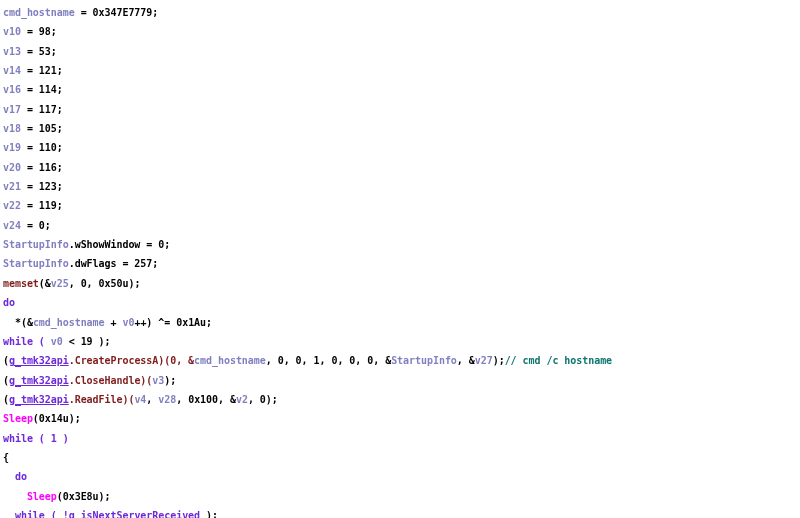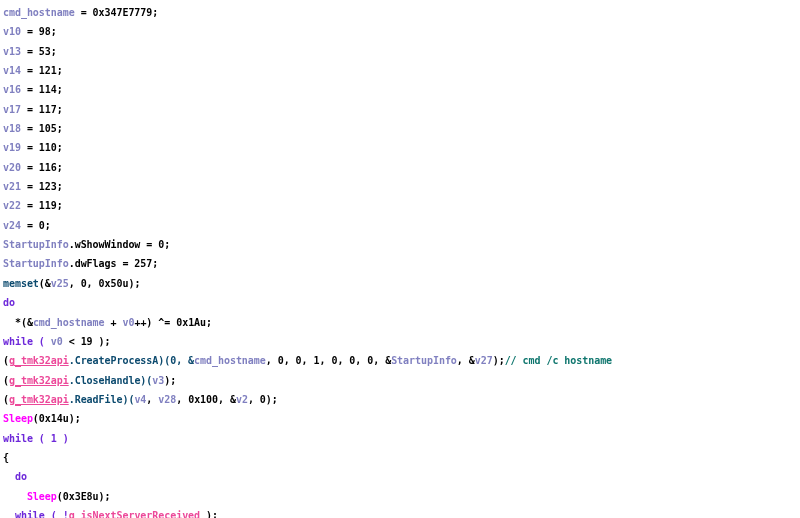--- a/index.html
+++ b/index.html
@@ -29,21 +29,21 @@
     height: 19.35px;
     white-space: pre;
     font-weight: bold;
   }
   
   .t-plain    { color: #000000; }
   .t-keyword  { color: #6d28d9; }
   .t-punct    { color: #000000; }
   .t-local    { color: #8080c0; }          
   .t-struct   { color: #8080c0; margin-top: 9px; }          
-  .t-func     { color: #0c4a6e; }          
+  .t-func     { color: #7f1d1d; }          
   .t-import   { color: #ff00ff; }          
-  .t-global   { color: #ec4899; text-decoration: underline; text-align: center; }
+  .t-global   { color: #6d28d9; text-decoration: underline; text-align: center; }
   .t-comment  { color: #0f766e; }          
 </style>
 </head>
 <body>
 
 <div id="code-view"><div class="line"><span></span><span class="t-local">cmd_hostname</span><span class="t-plain"> = </span><span class="t-plain">0x347E7779;</span></div><div class="line"><span></span><span class="t-local">v10</span><span class="t-plain"> = 98;</span></div><div class="line"><span></span><span class="t-local">v13</span><span class="t-plain"> = 53;</span></div><div class="line"><span></span><span class="t-local">v14</span><span class="t-plain"> = 121;</span></div><div class="line"><span></span><span class="t-local">v16</span><span class="t-plain"> = 114;</span></div><div class="line"><span></span><span class="t-local">v17</span><span class="t-plain"> = 117;</span></div><div class="line"><span></span><span class="t-local">v18</span><span class="t-plain"> = 105;</span></div><div class="line"><span></span><span class="t-local">v19</span><span class="t-plain"> = 110;</span></div><div class="line"><span></span><span class="t-local">v20</span><span class="t-plain"> = 116;</span></div><div class="line"><span></span><span class="t-local">v21</span><span class="t-plain"> = 123;</span></div><div class="line"><span></span><span class="t-local">v22</span><span class="t-plain"> = 119;</span></div><div class="line"><span></span><span class="t-local">v24</span><span class="t-plain"> = 0;</span></div><div class="line"><span></span><span class="t-struct">StartupInfo</span><span class="t-plain">.wShowWindow = 0;</span></div><div class="line"><span></span><span class="t-struct">StartupInfo</span><span class="t-plain">.dwFlags = 257;</span></div><div class="line"><span></span><span class="t-func">memset</span><span class="t-plain">(&amp;</span><span class="t-local">v25</span><span class="t-plain">, 0, 0x50u);</span></div><div class="line"><span></span><span class="t-keyword">do</span></div><div class="line"><span>  </span><span class="t-plain">*(&amp;</span><span class="t-local">cmd_hostname</span><span class="t-plain"> + </span><span class="t-local">v0</span><span class="t-plain">++) ^= 0x1Au;</span></div><div class="line"><span></span><span class="t-keyword">while ( </span><span class="t-local">v0</span><span class="t-plain"> &lt; 19 );</span></div><div class="line"><span></span><span class="t-plain">(</span><span class="t-global">g_tmk32api</span><span class="t-func">.CreateProcessA)(0, &amp;</span><span class="t-local">cmd_hostname</span><span class="t-plain">, 0, 0, 1, 0, 0, 0, &amp;</span><span class="t-struct">StartupInfo</span><span class="t-plain">, &amp;</span><span class="t-local">v27</span><span class="t-plain">);</span><span class="t-comment">// cmd /c hostname</span></div><div class="line"><span></span><span class="t-plain">(</span><span class="t-global">g_tmk32api</span><span class="t-func">.CloseHandle)(</span><span class="t-local">v3</span><span class="t-plain">);</span></div><div class="line"><span></span><span class="t-plain">(</span><span class="t-global">g_tmk32api</span><span class="t-func">.ReadFile)(</span><span class="t-local">v4</span><span class="t-plain">, </span><span class="t-local">v28</span><span class="t-plain">, 0x100, &amp;</span><span class="t-local">v2</span><span class="t-plain">, 0);</span></div><div class="line"><span></span><span class="t-import">Sleep</span><span class="t-plain">(0x14u);</span></div><div class="line"><span></span><span class="t-keyword">while ( 1 )</span></div><div class="line"><span></span><span class="t-punct">{</span></div><div class="line"><span>  </span><span class="t-keyword">do</span></div><div class="line"><span>    </span><span class="t-import">Sleep</span><span class="t-plain">(0x3E8u);</span></div><div class="line"><span>  </span><span class="t-keyword">while ( !</span><span class="t-global">g_isNextServerReceived</span><span class="t-plain"> );</span></div></div>
 
 </body></html>

